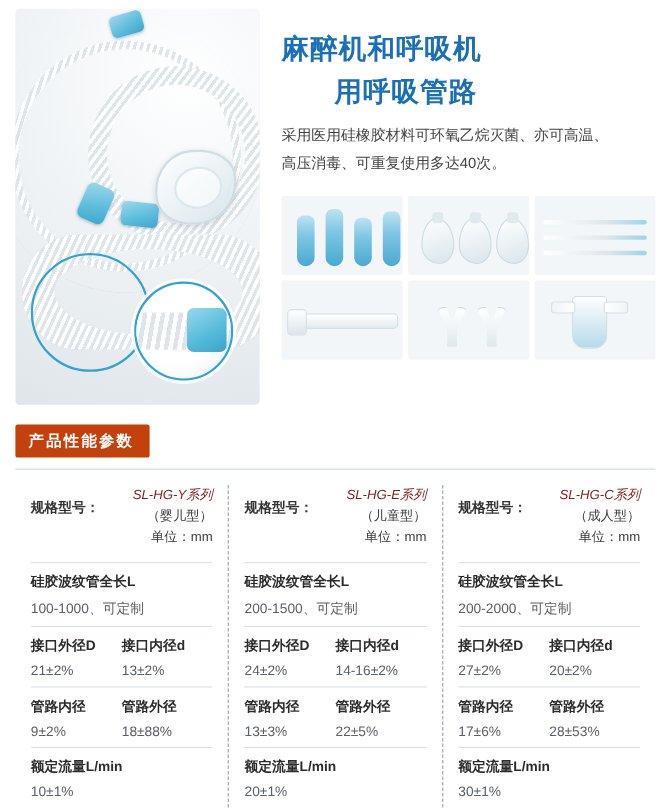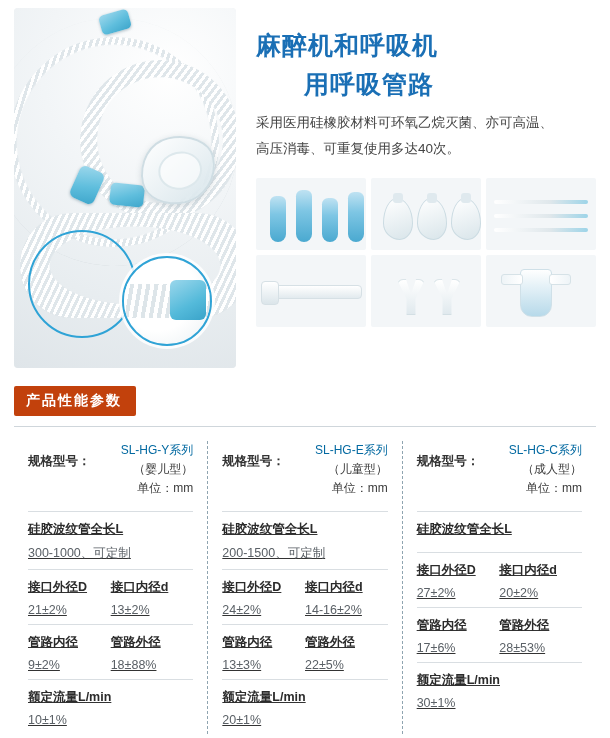--- a/index.html
+++ b/index.html
@@ -306,27 +306,26 @@
     white-space: nowrap;
     padding-top: 12px;
     font-size: 12.5px;
   }
   .model-vals {
     text-align: right;
     line-height: 1.6;
     color: #3a3a3a;
     font-size: 12px;
   }
-  .model-vals .m1 { color:#0369a1; }
+  .model-vals .m1 { color:#7f1d1d;font-style:italic; }
   .row-line {
     border-top: 1px solid #d9dee2;
   }
   .blk {
     padding: 9px 0 7px 0;
-    text-decoration: underline;
   }
   .blk-title {
     font-size: 12.5px;
     font-weight: bold;
     color: #2b2b2b;
     margin-bottom: 7px;
   }
   .blk-val {
     font-size: 12.5px;
     color: #5a6066;
@@ -424,21 +423,21 @@
           <div class="model-vals">
             <div class="m1">SL-HG-Y系列</div>
             <div>（婴儿型）</div>
             <div>单位：mm</div>
           </div>
         </div>
 
         <div class="row-line"></div>
         <div class="blk">
           <div class="blk-title">硅胶波纹管全长L</div>
-          <div class="blk-val">300-1000、可定制</div>
+          <div class="blk-val">100-1000、可定制</div>
         </div>
 
         <div class="row-line"></div>
         <div class="blk two">
           <div>
             <div class="blk-title">接口外径D</div>
             <div class="blk-val">21±2%</div>
           </div>
           <div>
             <div class="blk-title">接口内径d</div>
@@ -518,20 +517,21 @@
           <div class="model-vals">
             <div class="m1">SL-HG-C系列</div>
             <div>（成人型）</div>
             <div>单位：mm</div>
           </div>
         </div>
 
         <div class="row-line"></div>
         <div class="blk">
           <div class="blk-title">硅胶波纹管全长L</div>
+          <div class="blk-val">200-2000、可定制</div>
         </div>
 
         <div class="row-line"></div>
         <div class="blk two">
           <div>
             <div class="blk-title">接口外径D</div>
             <div class="blk-val">27±2%</div>
           </div>
           <div>
             <div class="blk-title">接口内径d</div>

